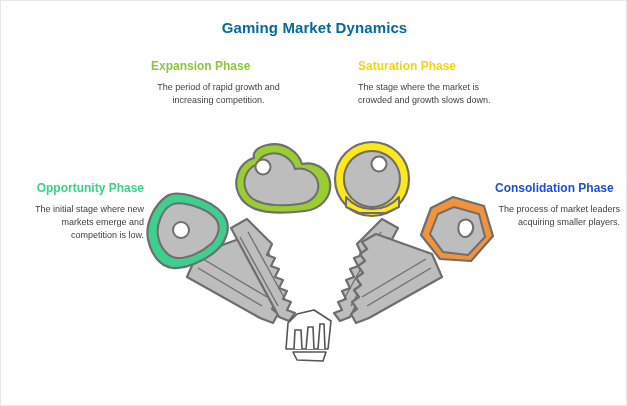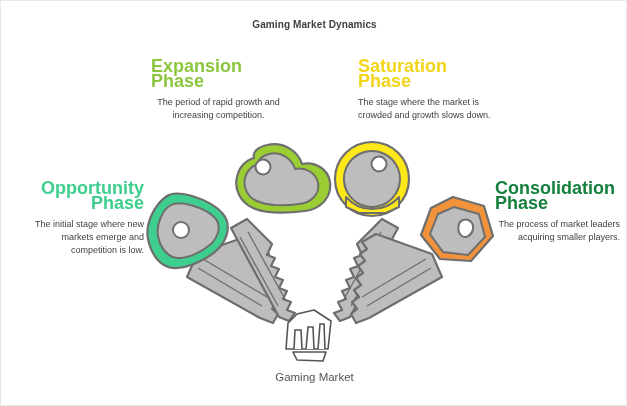--- a/index.html
+++ b/index.html
@@ -22,32 +22,32 @@
     border: 1px solid #e8e8e8;
   }
 
   
   #title {
     position: absolute;
     left: 0;
     top: 18px;
     width: 627px;
     text-align: center;
-    font-size: 10px;
+    font-size: 15px;
     font-weight: bold;
-    color: #404040;
+    color: #0369a1;
     letter-spacing: 0.1px;
   }
 
   
   .phase-block {
     position: absolute;
   }
   .phase-title {
-    font-size: 18px;
+    font-size: 12px;
     font-weight: bold;
     line-height: 15px;
     margin-bottom: 7px;
   }
   .phase-desc {
     font-size: 9px;
     line-height: 13px;
     color: #3f3f3f;
   }
 
@@ -77,21 +77,21 @@
   }
   #block-opportunity .phase-title { text-align: right; color: #3ECF8E; }
   #block-opportunity .phase-desc  { text-align: right; }
 
   
   #block-consolidation {
     left: 494px;
     top: 180px;
     width: 125px;
   }
-  #block-consolidation .phase-title { text-align: left; color: #15803d; }
+  #block-consolidation .phase-title { text-align: left; color: #1d4ed8; }
   #block-consolidation .phase-desc  { text-align: right; }
 
   
   #caption {
     position: absolute;
     left: 0;
     top: 368px;
     width: 627px;
     text-align: center;
     font-size: 11.5px;
@@ -200,16 +200,15 @@
     <div class="phase-title">Saturation Phase</div>
     <div class="phase-desc">The stage where the market is crowded and growth slows down.</div>
   </div>
 
   <div class="phase-block" id="block-consolidation">
     <div class="phase-title">Consolidation Phase</div>
     <div class="phase-desc">The process of market leaders acquiring smaller players.</div>
   </div>
 
   <div id="caption">
-    <div>Gaming Market</div>
   </div>
 
 </div>
 
 </body></html>

